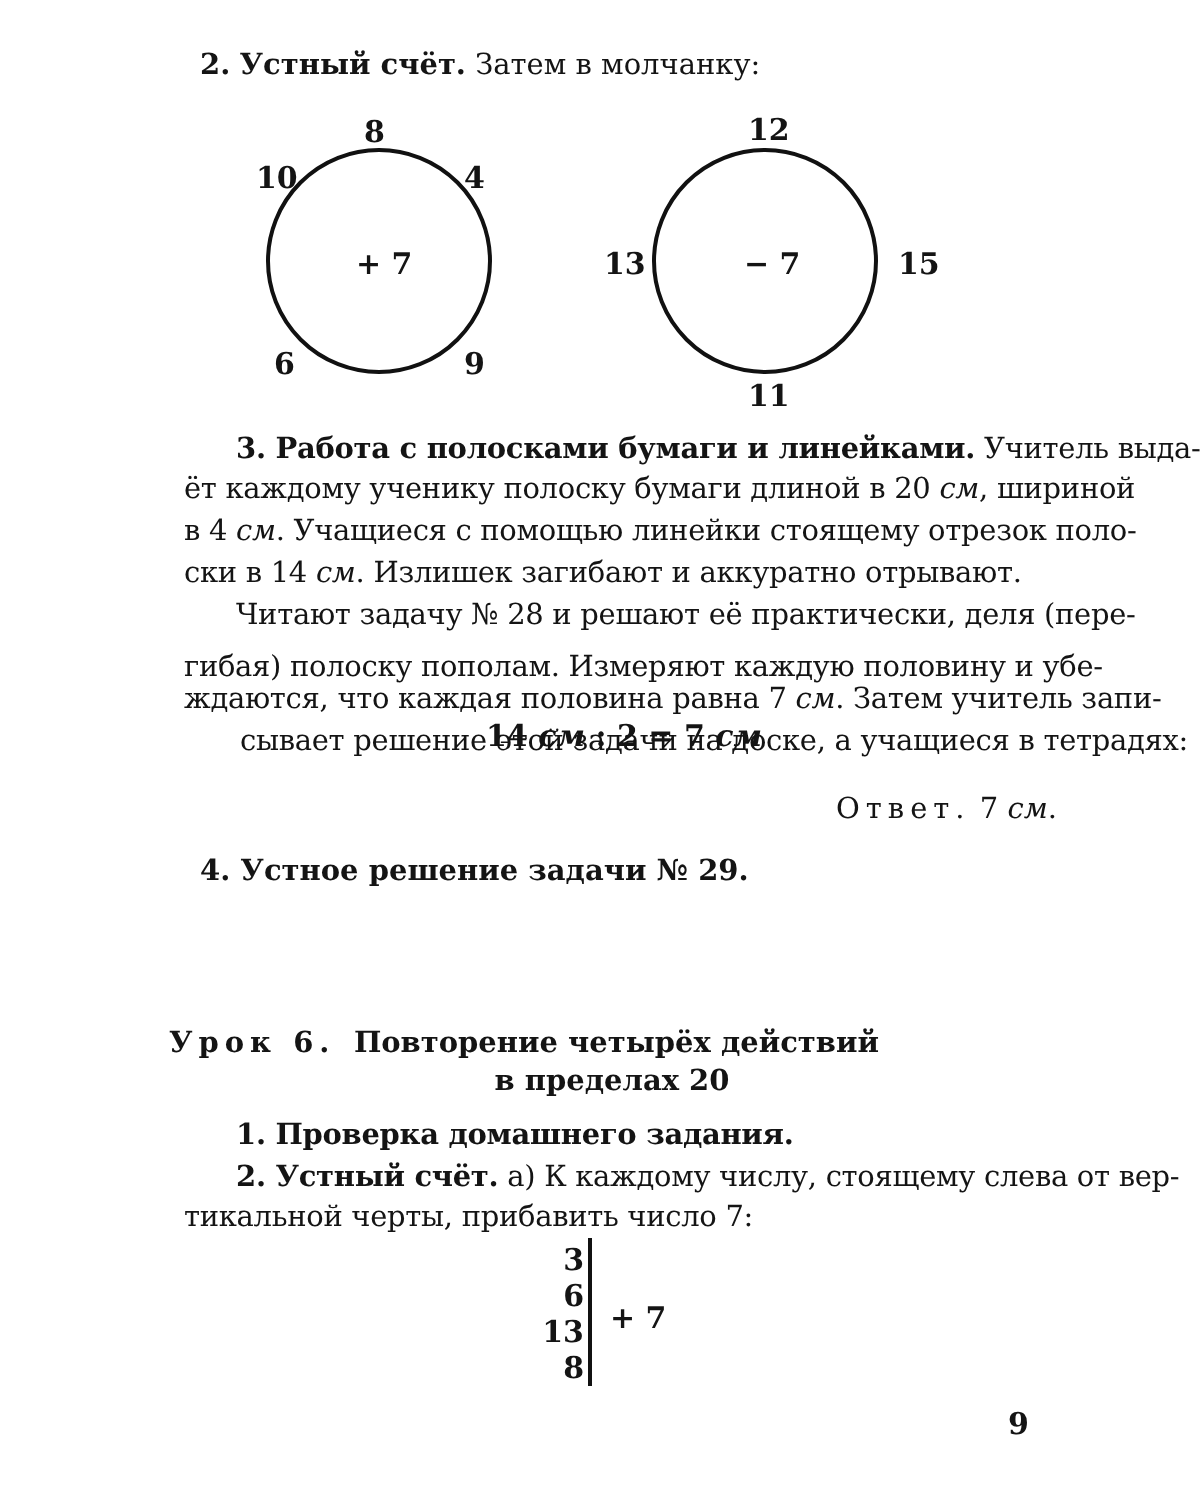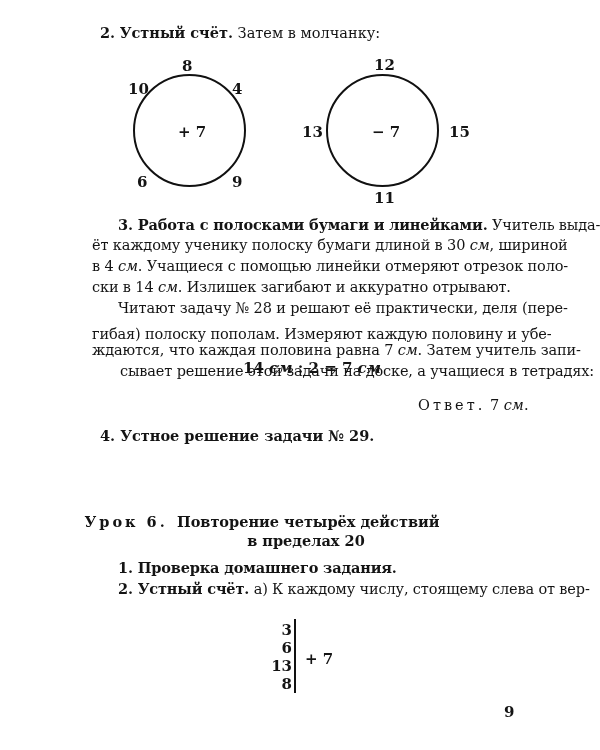--- a/index.html
+++ b/index.html
@@ -89,24 +89,24 @@
     <div class="clabel" style="left:449px; top:124px;">15</div>
     <div class="clabel" style="left:374px; top:190px;">11</div>
     <div class="clabel" style="left:372px; top:124px;">− 7</div>
   </div>
 
   <div class="line ind" style="top:200px;margin-top:14px;">
     <span class="b">3. Работа с полосками бумаги и линейками.</span>
     <span>Учитель выда-</span>
   </div>
   <div class="line" style="top:235px;">
-    <span>ёт каждому ученику полоску бумаги длиной в 30 </span><span class="i">см</span><span>, шириной</span>
+    <span>ёт каждому ученику полоску бумаги длиной в 20 </span><span class="i">см</span><span>, шириной</span>
   </div>
   <div class="line" style="top:256px;">
-    <span>в 4 </span><span class="i">см</span><span>. Учащиеся с помощью линейки отмеряют отрезок поло-</span>
+    <span>в 4 </span><span class="i">см</span><span>. Учащиеся с помощью линейки стоящему отрезок поло-</span>
   </div>
   <div class="line" style="top:277px;">
     <span>ски в 14 </span><span class="i">см</span><span>. Излишек загибают и аккуратно отрывают.</span>
   </div>
 
   <div class="line ind" style="top:298px;">Читают задачу № 28 и решают её практически, деля (пере-</div>
   <div class="line" style="top:324px;">гибая) полоску пополам. Измеряют каждую половину и убе-</div>
   <div class="line" style="top:340px;">
     <span>ждаются, что каждая половина равна 7 </span><span class="i">см</span><span>. Затем учитель запи-</span>
   </div>
@@ -127,20 +127,21 @@
   <div class="abs" style="left:0; width:524px; top:513px; text-align:center; font-size:14.5px;">
     <span class="spaced b">Урок 6.</span>&nbsp;
     <span class="b">Повторение четырёх действий</span>
   </div>
   <div class="abs b" style="left:0; width:612px; top:532px; text-align:center; font-size:14.5px;">в пределах 20</div>
 
   <div class="line ind b" style="top:557px;">1. Проверка домашнего задания.</div>
   <div class="line ind" style="top:578px;">
     <span class="b">2. Устный счёт.</span><span> а) К каждому числу, стоящему слева от вер-</span>
   </div>
+  <div class="line" style="top:599px;">тикальной черты, прибавить число 7:</div>
 
   <div>
     <div class="col-num" style="left:262px; top:622px;">3</div>
     <div class="col-num" style="left:262px; top:640px;">6</div>
     <div class="col-num" style="left:262px; top:658px;">13</div>
     <div class="col-num" style="left:262px; top:676px;">8</div>
     <div class="vbar" style="left:294px; top:619px; height:74px;"></div>
     <div class="abs b" style="left:305px; top:650px; font-size:15px;">+ 7</div>
   </div>
 

